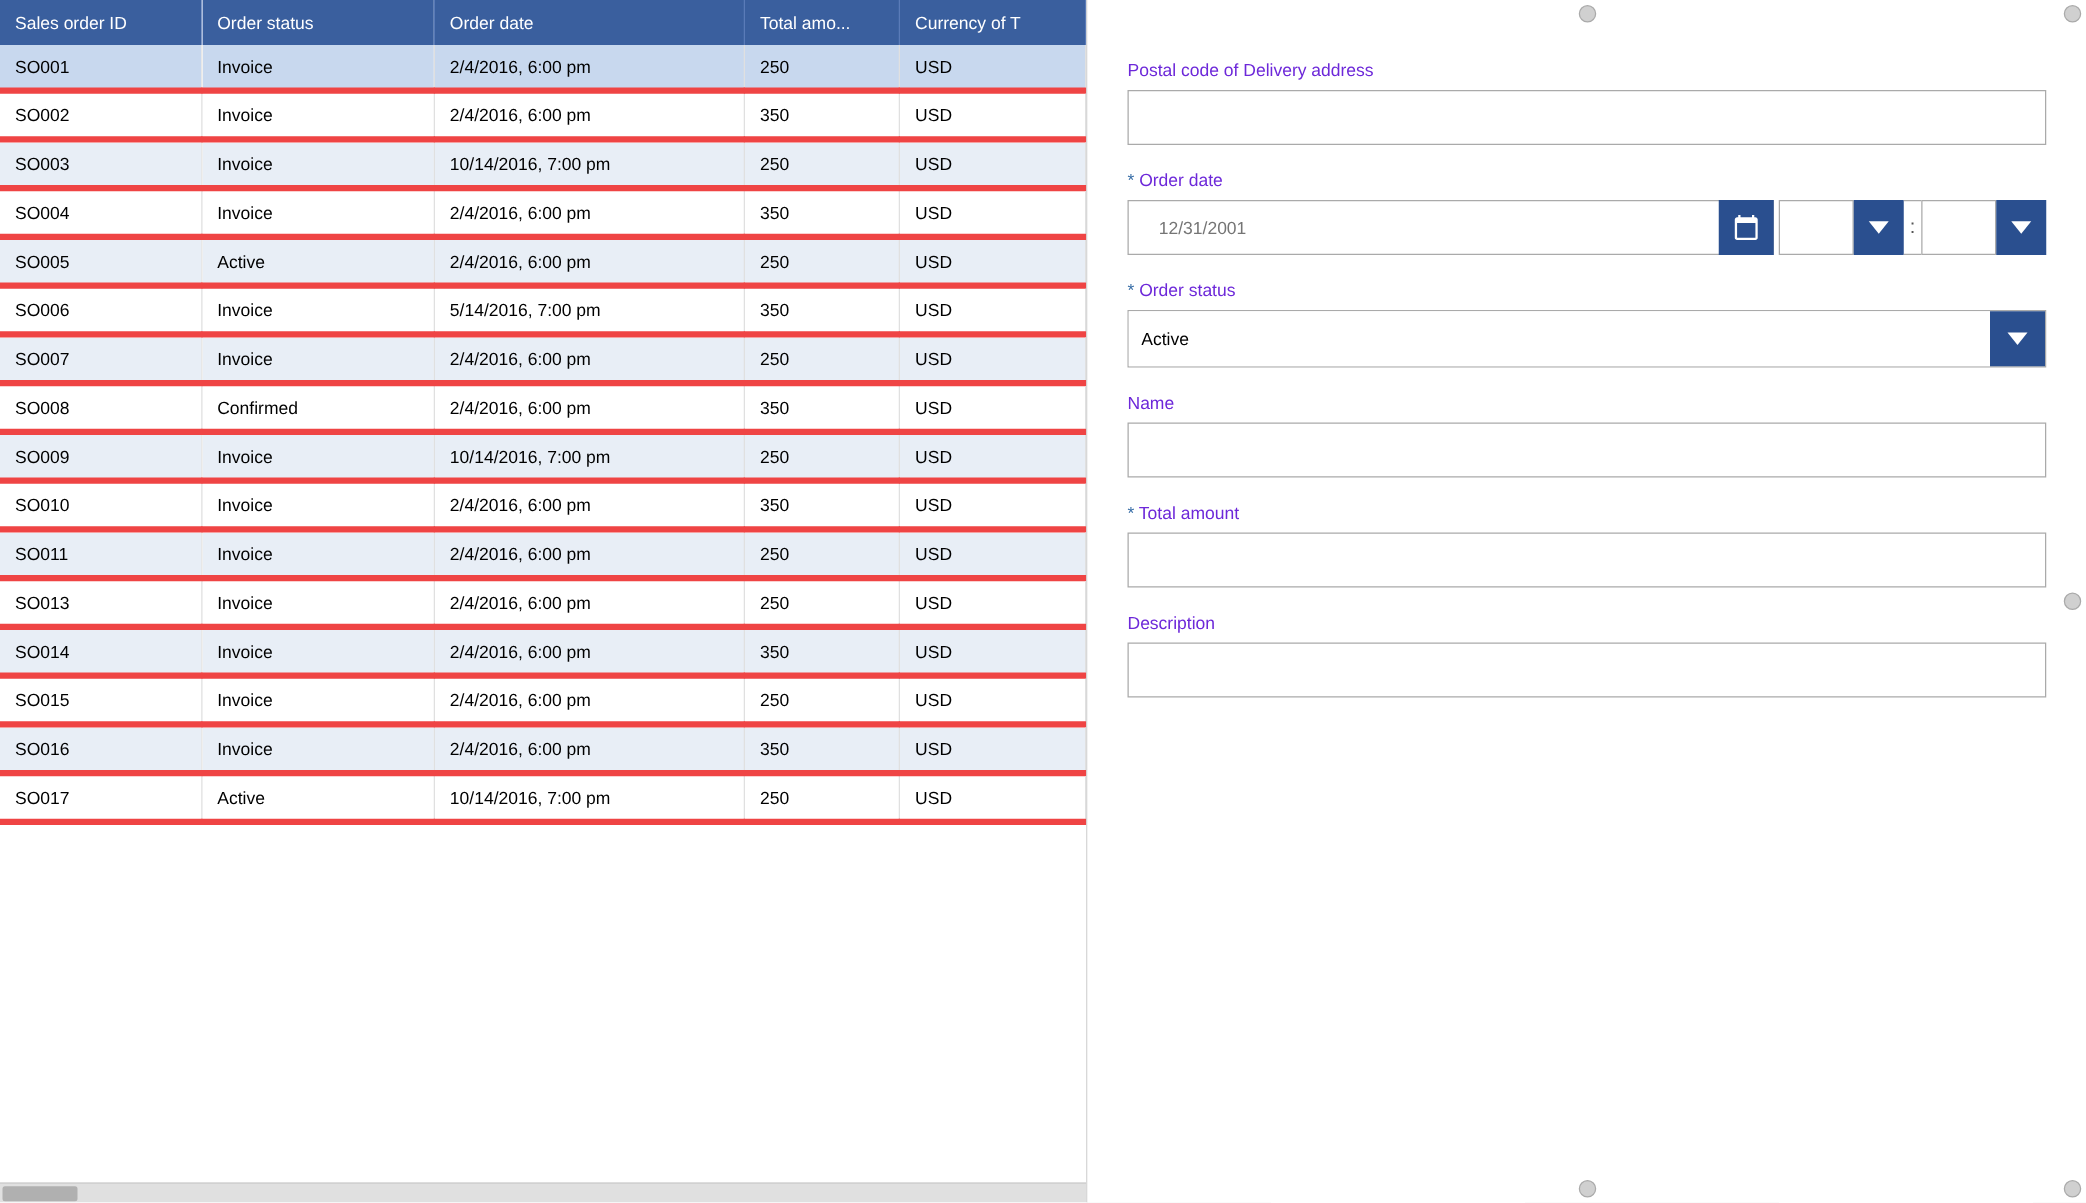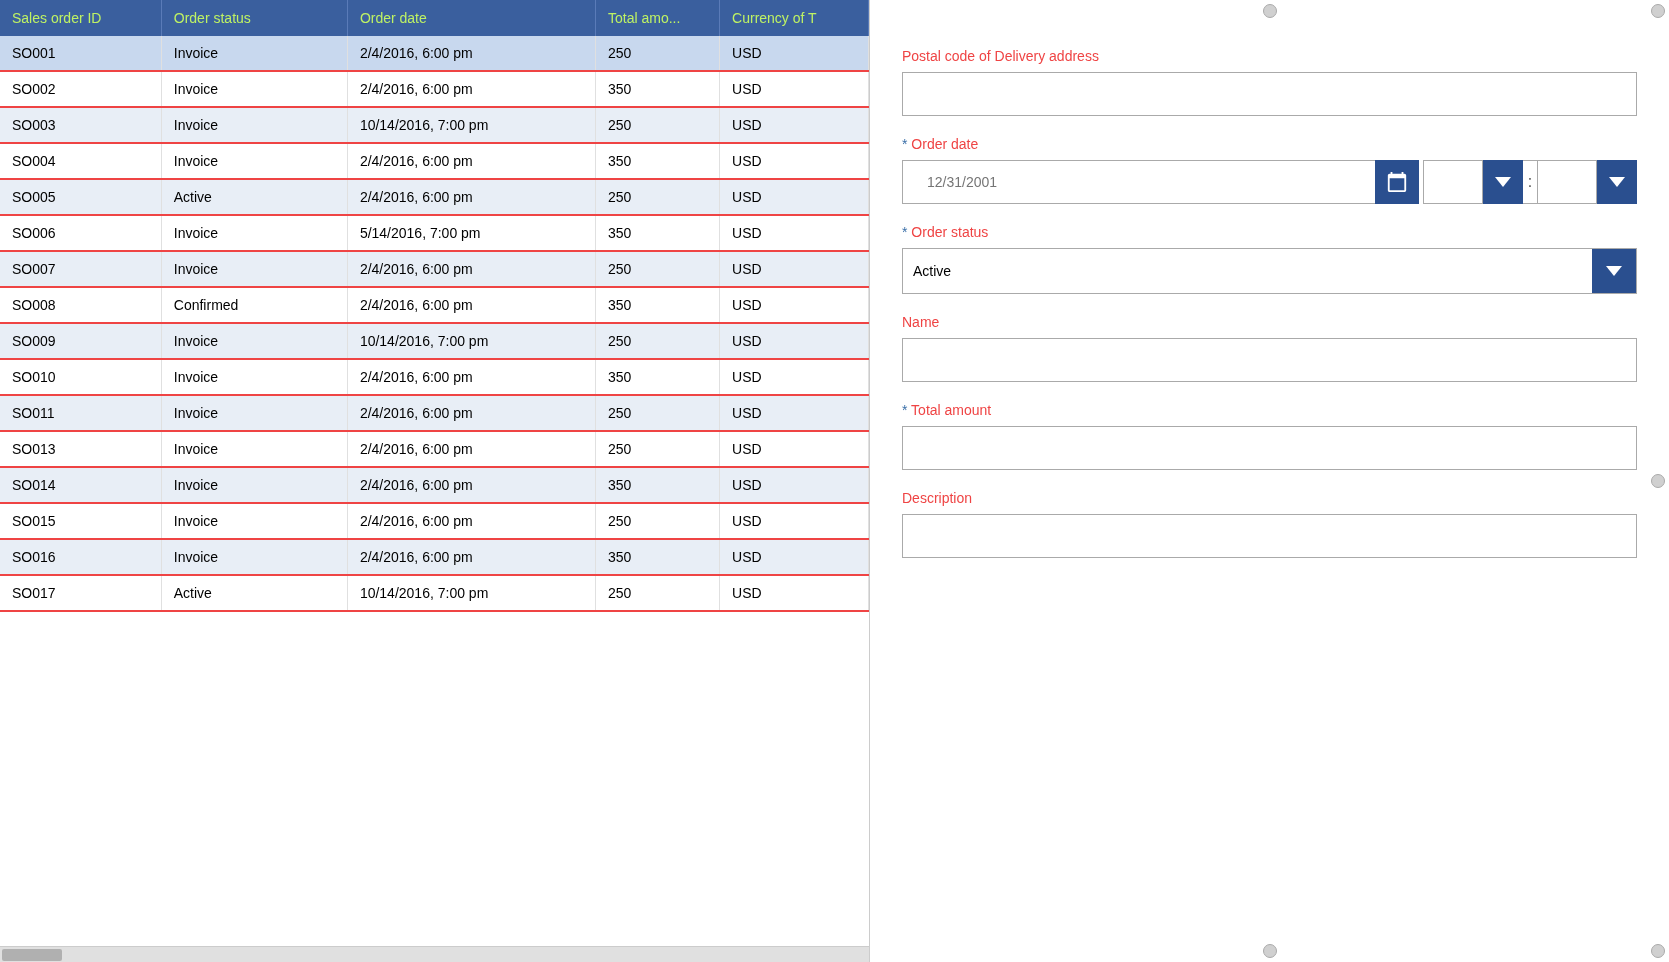--- a/index.html
+++ b/index.html
@@ -36,41 +36,41 @@
     }
 
     table {
       width: 100%;
       border-collapse: collapse;
       table-layout: fixed;
     }
 
     thead tr {
       background: #3a5f9e;
-      color: #bef264;
+      color: #ffffff;
     }
 
     thead th {
       padding: 10px 12px;
       text-align: left;
       font-weight: normal;
       border-right: 1px solid #5a7bb8;
       white-space: nowrap;
       overflow: hidden;
       text-overflow: ellipsis;
     }
 
     thead th:nth-child(1) { width: 130px; }
     thead th:nth-child(2) { width: 150px; }
     thead th:nth-child(3) { width: 200px; }
     thead th:nth-child(4) { width: 100px; }
     thead th:nth-child(5) { width: 120px; margin-top: 25px; }
 
     tbody tr {
-      border-bottom: 2px solid #ef4444;
+      border-bottom: 5px solid #ef4444;
     }
 
     tbody tr:nth-child(odd) {
       background: #e8eef6;
     }
 
     tbody tr:nth-child(even) {
       background: #fff;
     }
 
@@ -105,21 +105,21 @@
     
     .form-panel {
       flex: 1;
       padding: 28px 32px 20px 32px;
       overflow-y: auto;
       background: #fff;
       position: relative;
     }
 
     .form-section-label {
-      color: #ef4444;
+      color: #6d28d9;
       font-size: 14px;
       margin-bottom: 8px;
       margin-top: 20px;
     }
 
     .form-section-label.required::before {
       content: '* ';
       color: #3a6fa8;
     }
 

